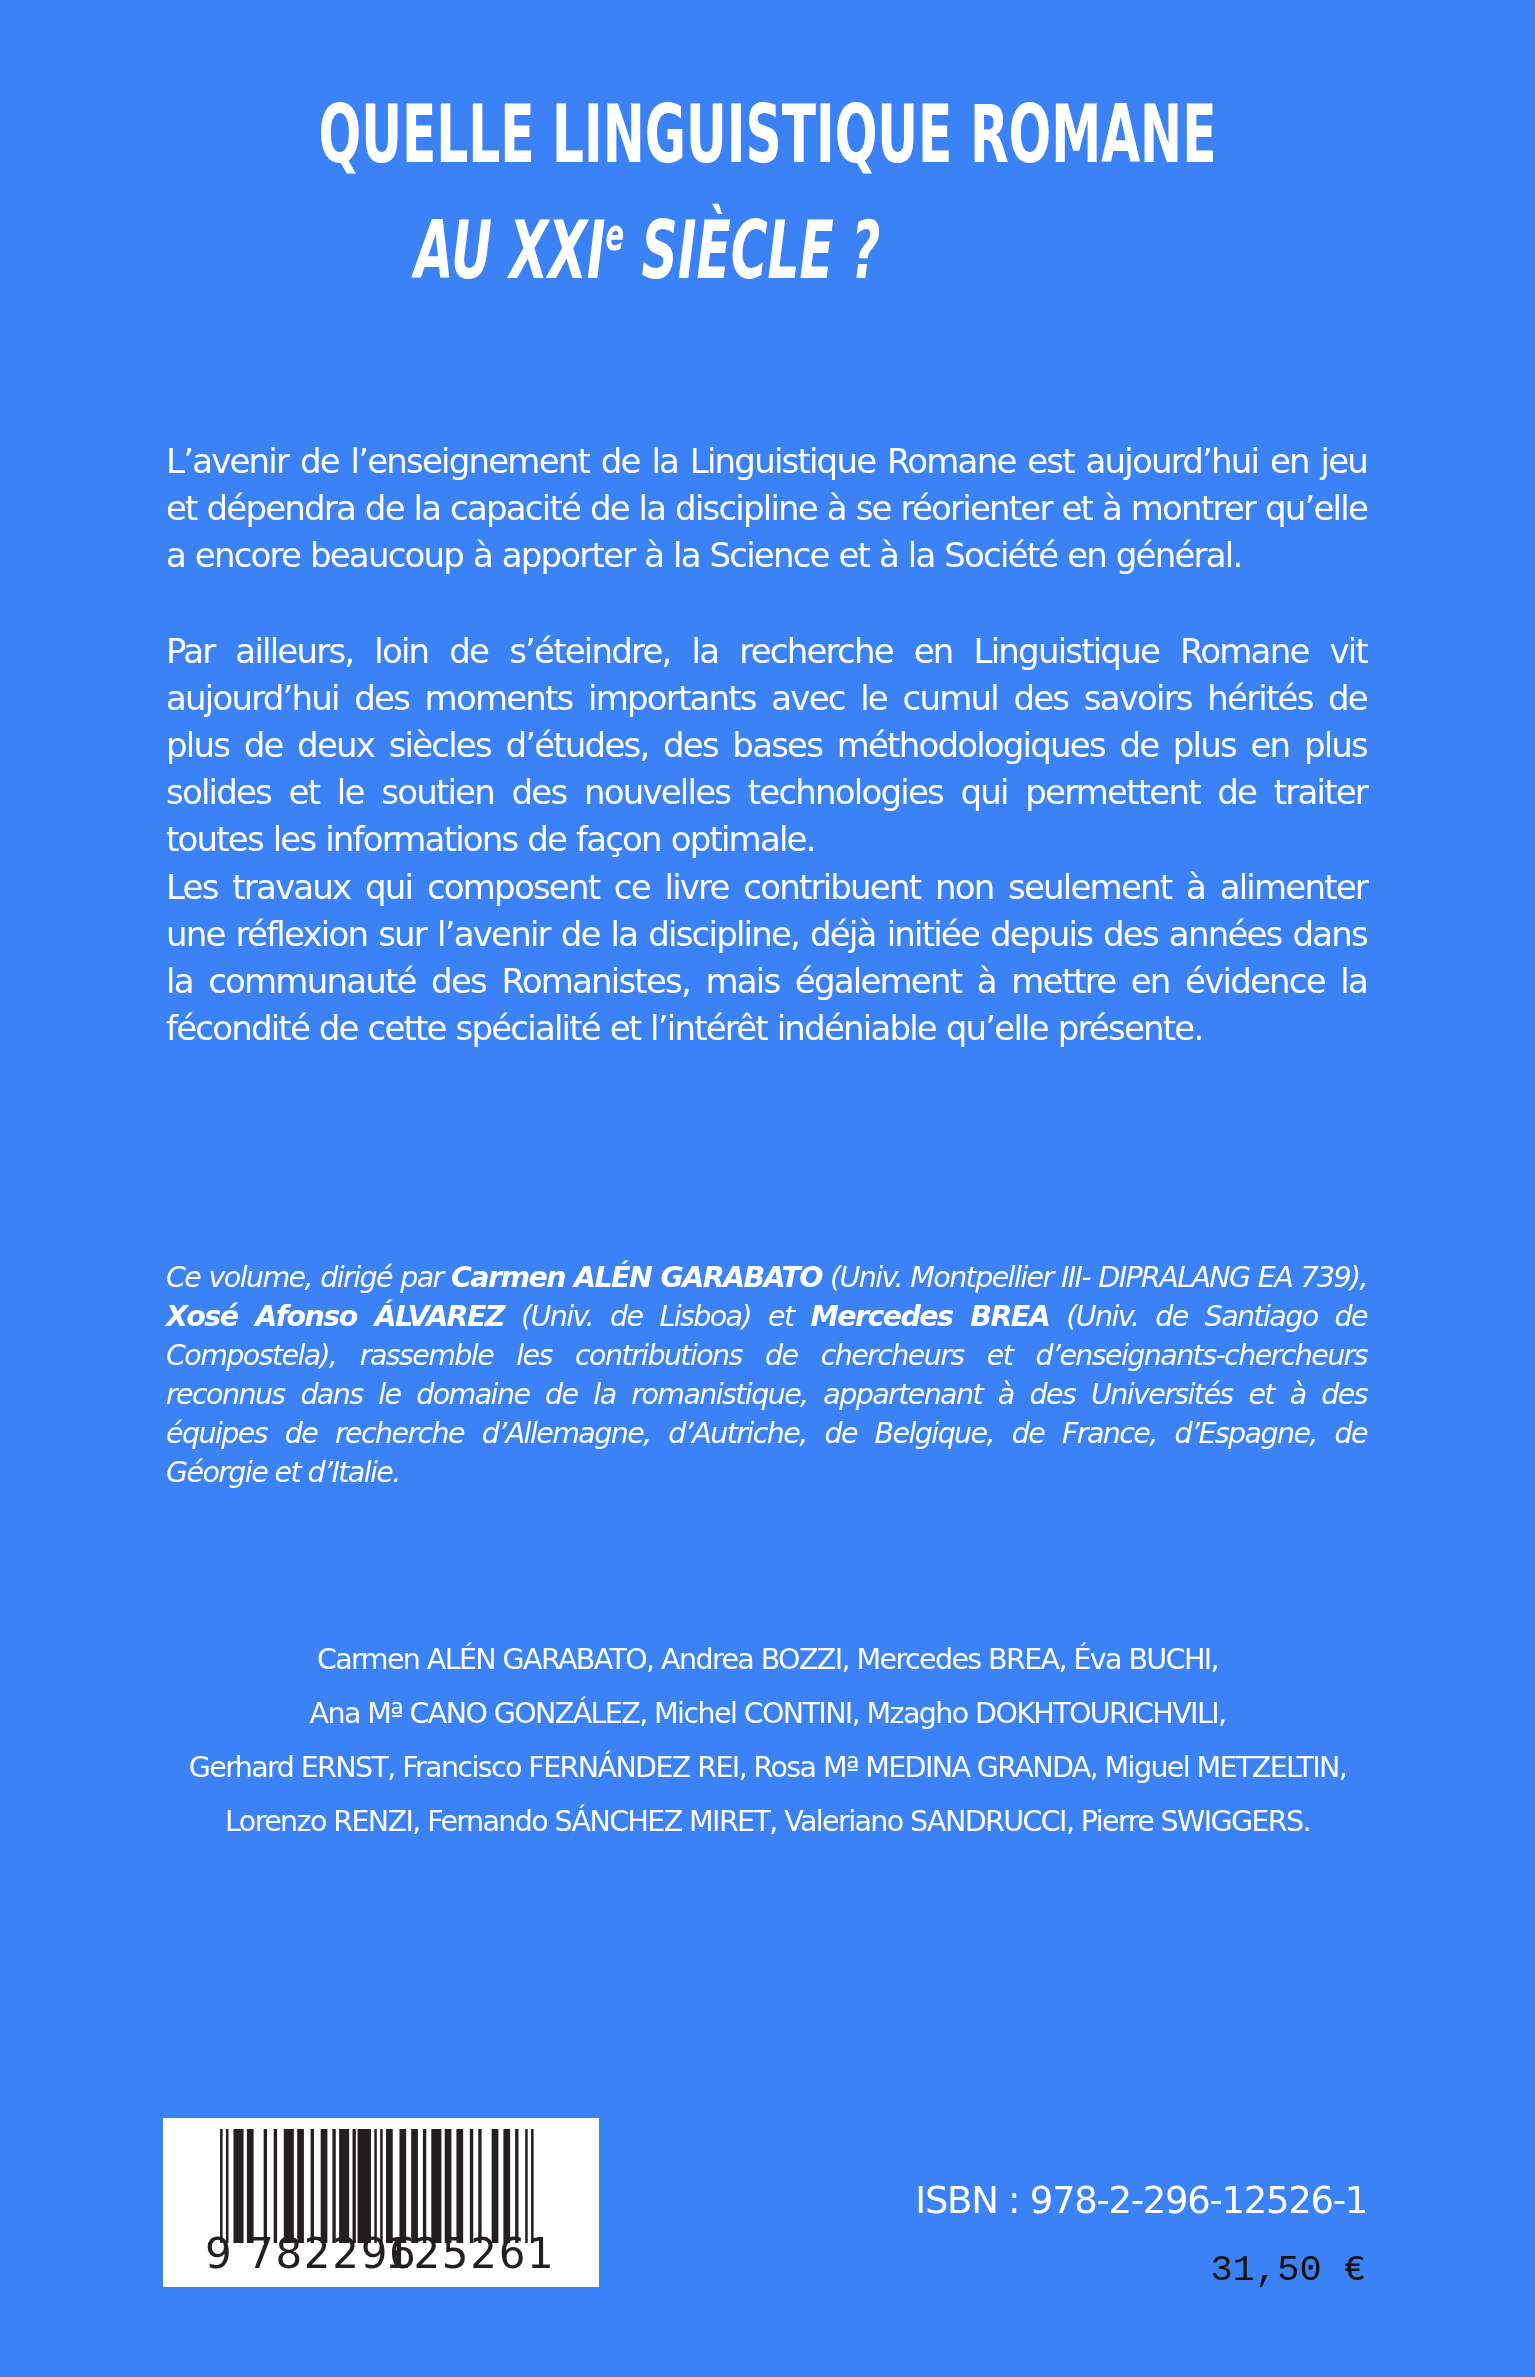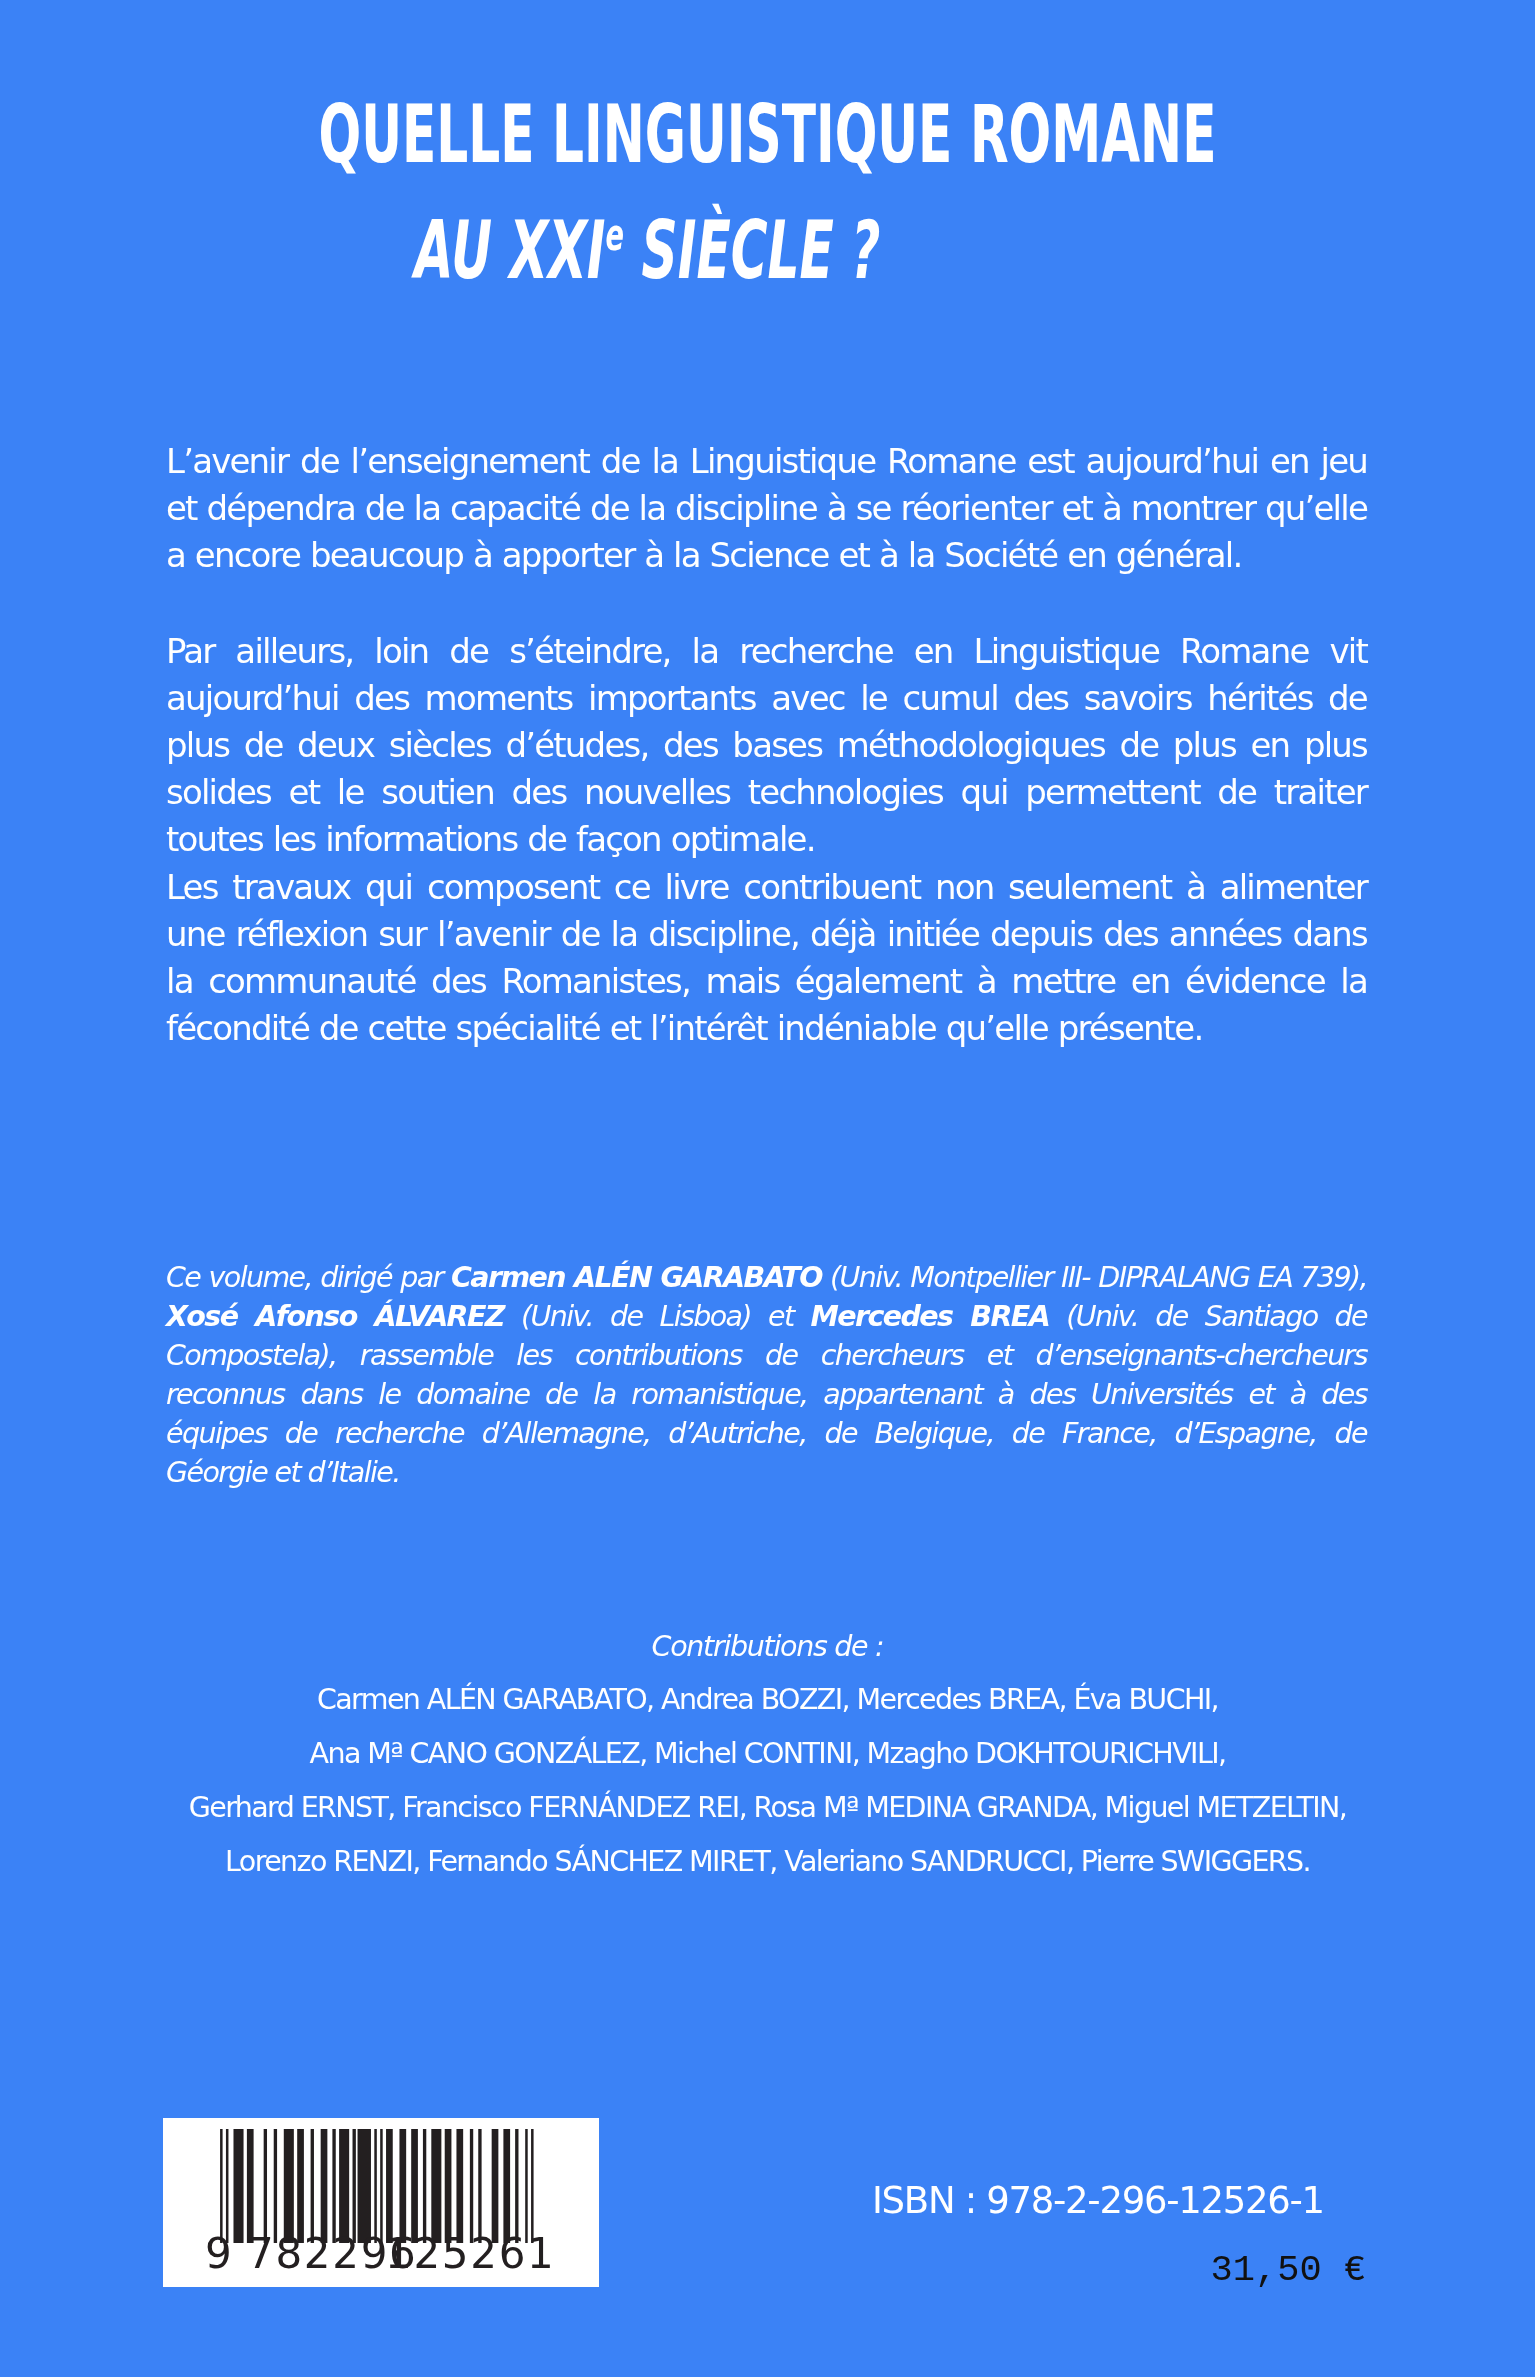--- a/index.html
+++ b/index.html
@@ -142,21 +142,21 @@
     .bd-first { left: 0; }
     .bd-group1 { left: 42px; letter-spacing: 1.7px; }
     .bd-group2 { left: 180px; letter-spacing: 1.7px; }
 
     
     .isbn {
       position: absolute;
       left: 872px;
       width: 495px;
       top: 2178px;
-      text-align: left;
+      text-align: right;
       font-family: "DejaVu Sans", sans-serif;
       font-size: 37px;
       line-height: 45px;
       letter-spacing: -1.3px;
       color: #ffffff;
       white-space: nowrap;
     }
     .price {
       position: absolute;
       left: 1091px;
@@ -184,21 +184,20 @@
     </div>
   </div>
 
   <p class="body-para para-1">L’avenir de l’enseignement de la Linguistique Romane est aujourd’hui en jeu et dépendra de la capacité de la discipline à se réorienter et à montrer qu’elle a encore beaucoup à apporter à la Science et à la Société en général.</p>
   <p class="body-para para-2">Par ailleurs, loin de s’éteindre, la recherche en Linguistique Romane vit aujourd’hui des moments importants avec le cumul des savoirs hérités de plus de deux siècles d’études, des bases méthodologiques de plus en plus solides et le soutien des nouvelles technologies qui permettent de traiter toutes les informations de façon optimale.</p>
   <p class="body-para para-3">Les travaux qui composent ce livre contribuent non seulement à alimenter une réflexion sur l’avenir de la discipline, déjà initiée depuis des années dans la communauté des Romanistes, mais également à mettre en évidence la fécondité de cette spécialité et l’intérêt indéniable qu’elle présente.</p>
 
   <p class="editors"><span>Ce volume, dirigé par </span><b>Carmen ALÉN GARABATO</b><span> (Univ. Montpellier III- DIPRALANG EA 739), </span><b>Xosé Afonso ÁLVAREZ</b><span> (Univ. de Lisboa) et </span><b>Mercedes BREA</b><span> (Univ. de Santiago de Compostela)</span><span>, rassemble les contributions de chercheurs et d’enseignants-chercheurs reconnus dans le domaine de la romanistique, appartenant à des Universités et à des équipes de recherche d’Allemagne, d’Autriche, de Belgique, de France, d’Espagne, de Géorgie et d’Italie.</span></p>
 
   <div class="contrib">
-    <span class="contrib-heading">Contributions de :</span>
     <span class="contrib-line">Carmen ALÉN GARABATO, Andrea BOZZI, Mercedes BREA, Éva BUCHI,</span>
     <span class="contrib-line">Ana Mª CANO GONZÁLEZ, Michel CONTINI, Mzagho DOKHTOURICHVILI,</span>
     <span class="contrib-line">Gerhard ERNST, Francisco FERNÁNDEZ REI, Rosa Mª MEDINA GRANDA, Miguel METZELTIN,</span>
     <span class="contrib-line">Lorenzo RENZI, Fernando SÁNCHEZ MIRET, Valeriano SANDRUCCI, Pierre SWIGGERS.</span>
   </div>
 
   <div class="barcode-box">
     <div class="barcode-bars">
       <svg width="317" height="114" viewBox="0 0 378 136" xmlns="http://www.w3.org/2000/svg">
         <g fill="#231F20">

